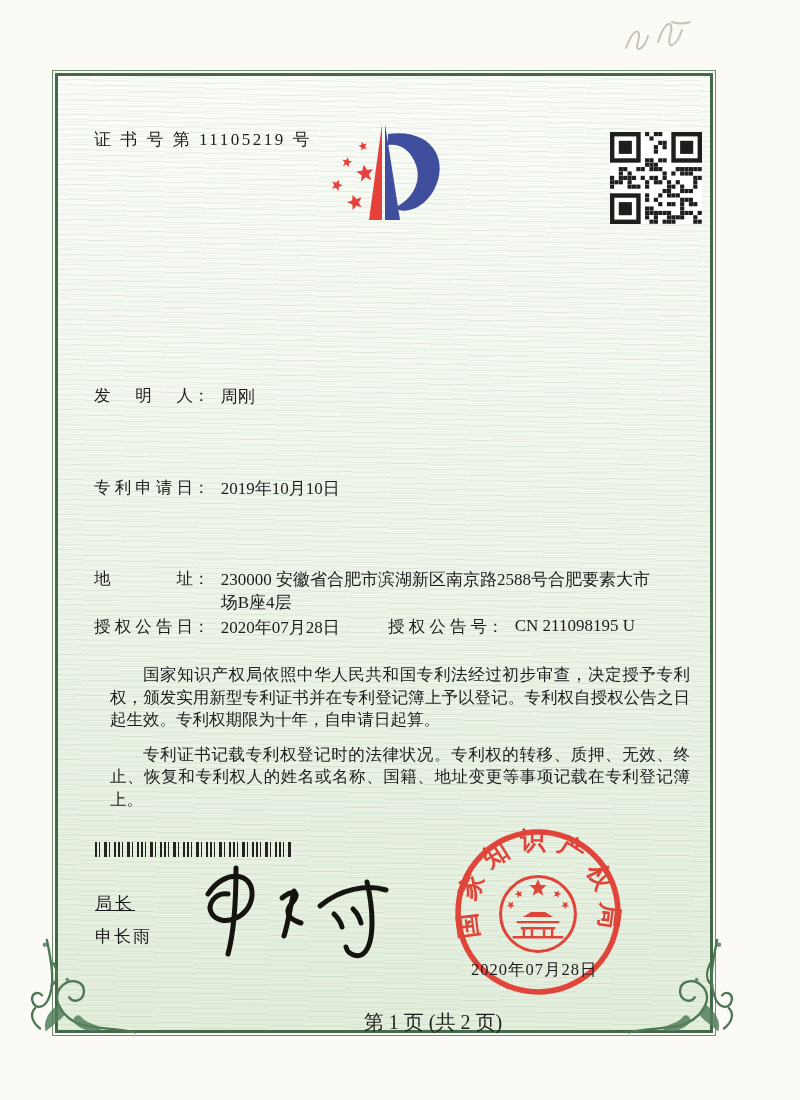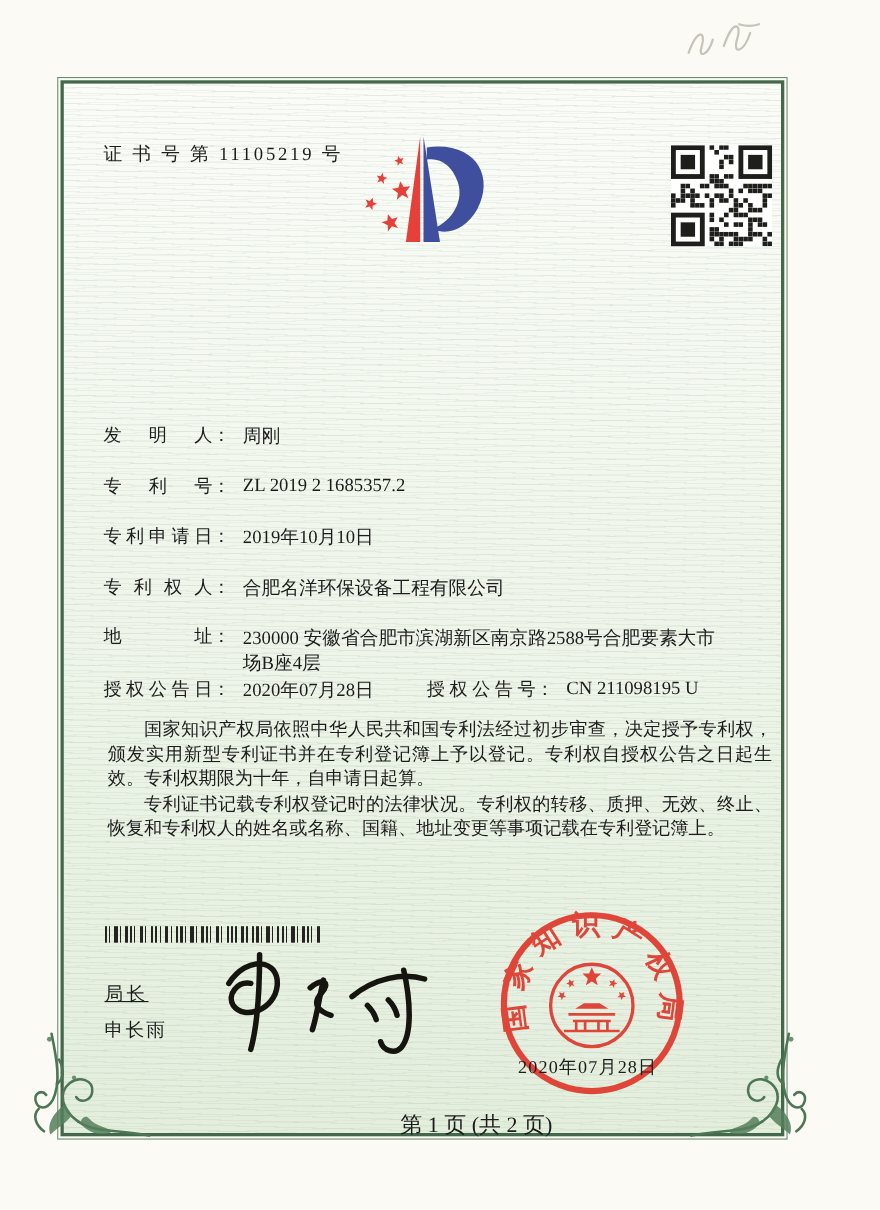--- a/index.html
+++ b/index.html
@@ -33,21 +33,21 @@
   .fcolon{display:inline-block;vertical-align:top;font-size:16.5px;}
   .fvalue{display:inline-block;margin-left:7px;vertical-align:top;}
   .fvalue-wrap{white-space:normal;width:445px;line-height:23px;word-break:break-all;}
   .row-name{top:258px;}  .row-inventor{top:309px;} .row-patno{top:355px;}
   .row-filing{top:401px;} .row-patentee{top:447px;} .row-address{top:492px;}
   .row-grant{top:540px;}
   .grant-right{position:absolute;left:294px;top:0;}
 
   .body-text{position:absolute;left:46px;top:576px;width:604px;
     font-size:16.5px;line-height:22.5px;text-align:justify;}
-  .body-text p{margin:0;text-indent:2em;}
+  .body-text p{margin:12px;text-indent:2em;}
 
   .barcode{position:absolute;left:43px;top:766px;width:196px;height:15px;
     background:repeating-linear-gradient(90deg,
       #23231f 0 2px, transparent 2px 4px,
       #23231f 4px 5px, transparent 5px 9px,
       #23231f 9px 12px, transparent 12px 14px,
       #23231f 14px 15px, transparent 15px 19px,
       #23231f 19px 21px, transparent 21px 23px);}
   .officer-title{position:absolute;left:43px;top:816px;font-size:17px;letter-spacing:3px;text-decoration:underline;}
   .officer-name{position:absolute;left:43px;top:849px;font-size:17px;letter-spacing:2px;}
@@ -264,31 +264,23 @@
           <rect x="68.6" y="8.6" width="12.8" height="12.8"></rect>
           <rect x="8.6" y="68.6" width="12.8" height="12.8"></rect>
       </g>
     </svg>
 
 
     <div class="frow row-inventor">
       <span class="flabel">发明人</span><span class="fcolon">：</span>
       <span class="fvalue">周刚</span>
     </div>
-    <div class="frow row-patno">
-      <span class="flabel">专利号</span><span class="fcolon">：</span>
-      <span class="fvalue">ZL 2019 2 1685357.2</span>
-    </div>
     <div class="frow row-filing">
       <span class="flabel">专利申请日</span><span class="fcolon">：</span>
       <span class="fvalue">2019年10月10日</span>
-    </div>
-    <div class="frow row-patentee">
-      <span class="flabel">专利权人</span><span class="fcolon">：</span>
-      <span class="fvalue">合肥名洋环保设备工程有限公司</span>
     </div>
     <div class="frow row-address">
       <span class="flabel">地址</span><span class="fcolon">：</span>
       <span class="fvalue fvalue-wrap">230000  安徽省合肥市滨湖新区南京路2588号合肥要素大市场B座4层</span>
     </div>
     <div class="frow row-grant">
       <span>
         <span class="flabel">授权公告日</span><span class="fcolon">：</span>
         <span class="fvalue">2020年07月28日</span>
       </span>

